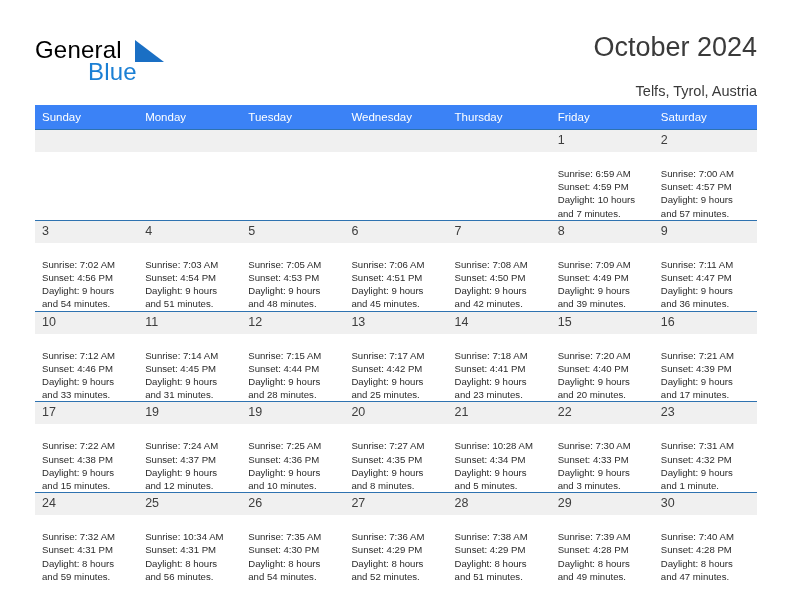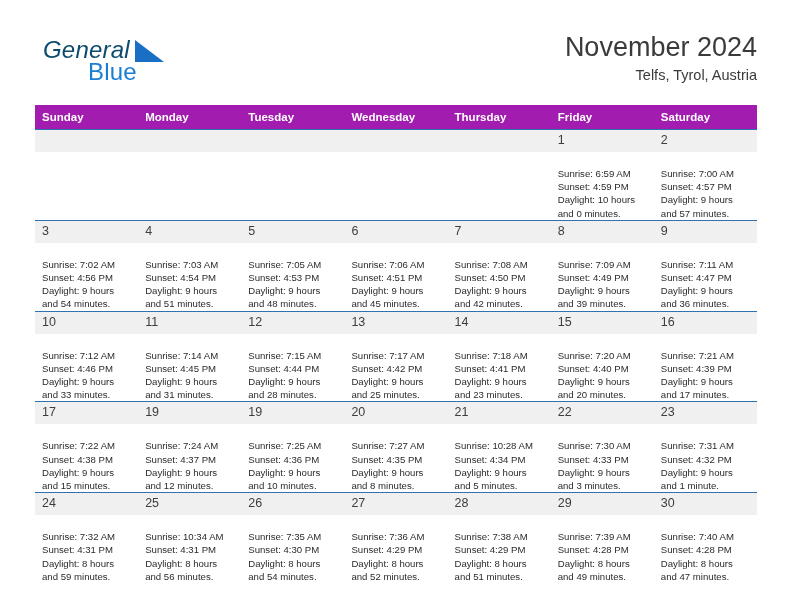--- a/index.html
+++ b/index.html
@@ -25,27 +25,26 @@
   }
   .brand {
     position: absolute;
     left: 35px;
     top: 36px;
     width: 220px;
     height: 52px;
   }
   .brand-general {
     position: absolute;
-    left: 8px;
+    left: 0;
     top: 0;
     font-size: 24px;
     letter-spacing: 0.2px;
-    color: #0c4a6e;
+    color: #000000;
     font-family: "Liberation Sans", sans-serif;
-    font-style: italic;
   }
   .brand-blue {
     position: absolute;
     left: 53px;
     top: 22px;
     font-size: 24px;
     letter-spacing: 0.2px;
     color: #1a7fd4;
     font-family: "Liberation Sans", sans-serif;
   }
@@ -66,38 +65,38 @@
     font-size: 27px;
     color: #3a3a3a;
     font-weight: normal;
     line-height: 34px;
     white-space: nowrap;
   }
   .cal-subtitle {
     font-size: 14.5px;
     color: #3a3a3a;
     line-height: 22px;
-    margin-top: 0;
+    margin-top: 16px;
     white-space: nowrap;
   }
 
   
   .calendar {
     position: absolute;
     left: 35px;
     top: 105px;
     width: 722px;
     border-collapse: collapse;
     table-layout: fixed;
   }
   .calendar th {
-    background: #a21caf;
+    background: #3b82f6;
     color: #ffffff;
     font-size: 11.5px;
-    font-weight: bold;
+    font-weight: normal;
     text-align: left;
     padding: 5px 0 5px 7px;
     height: 14px;
     vertical-align: middle;
   }
   .calendar td {
     vertical-align: top;
     padding: 0;
     border-top: 1.6px solid #2e72b0;
     width: 103.14px;
@@ -136,21 +135,21 @@
     <span class="brand-general">General</span>
     <span class="brand-mark">
       <svg width="30" height="22" viewBox="0 0 30 22" xmlns="http://www.w3.org/2000/svg">
         <polygon points="0,0 0,22 29,22" fill="#1a6fc4"></polygon>
       </svg>
     </span>
     <span class="brand-blue">Blue</span>
   </div>
 
   <div class="title-block">
-    <div class="cal-title">November 2024</div>
+    <div class="cal-title">October 2024</div>
     <div class="cal-subtitle">Telfs, Tyrol, Austria</div>
   </div>
 
 </div>
 
 <table class="calendar">
   <thead>
     <tr id="head-row">
         <th>Sunday</th>
         <th>Monday</th>
@@ -182,21 +181,21 @@
         <td>
           <div class="daynum empty"></div>
           <div class="cell-body"></div>
         </td>
         <td>
           <div class="daynum">1</div>
           <div class="cell-body">
             <div class="cell-line">Sunrise: 6:59 AM</div>
             <div class="cell-line">Sunset: 4:59 PM</div>
             <div class="cell-line">Daylight: 10 hours</div>
-            <div class="cell-line">and 0 minutes.</div>
+            <div class="cell-line">and 7 minutes.</div>
           </div>
         </td>
         <td>
           <div class="daynum">2</div>
           <div class="cell-body">
             <div class="cell-line">Sunrise: 7:00 AM</div>
             <div class="cell-line">Sunset: 4:57 PM</div>
             <div class="cell-line">Daylight: 9 hours</div>
             <div class="cell-line">and 57 minutes.</div>
           </div>

